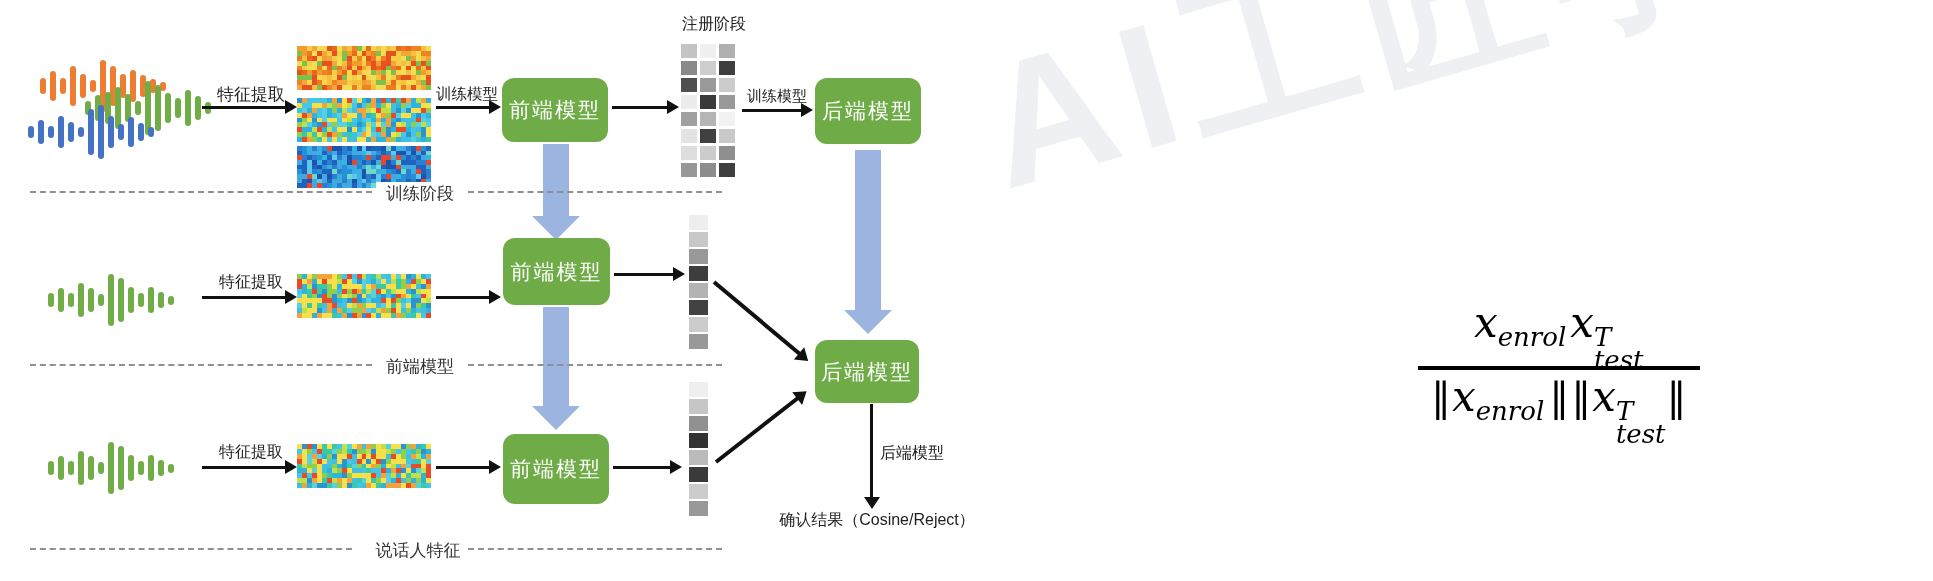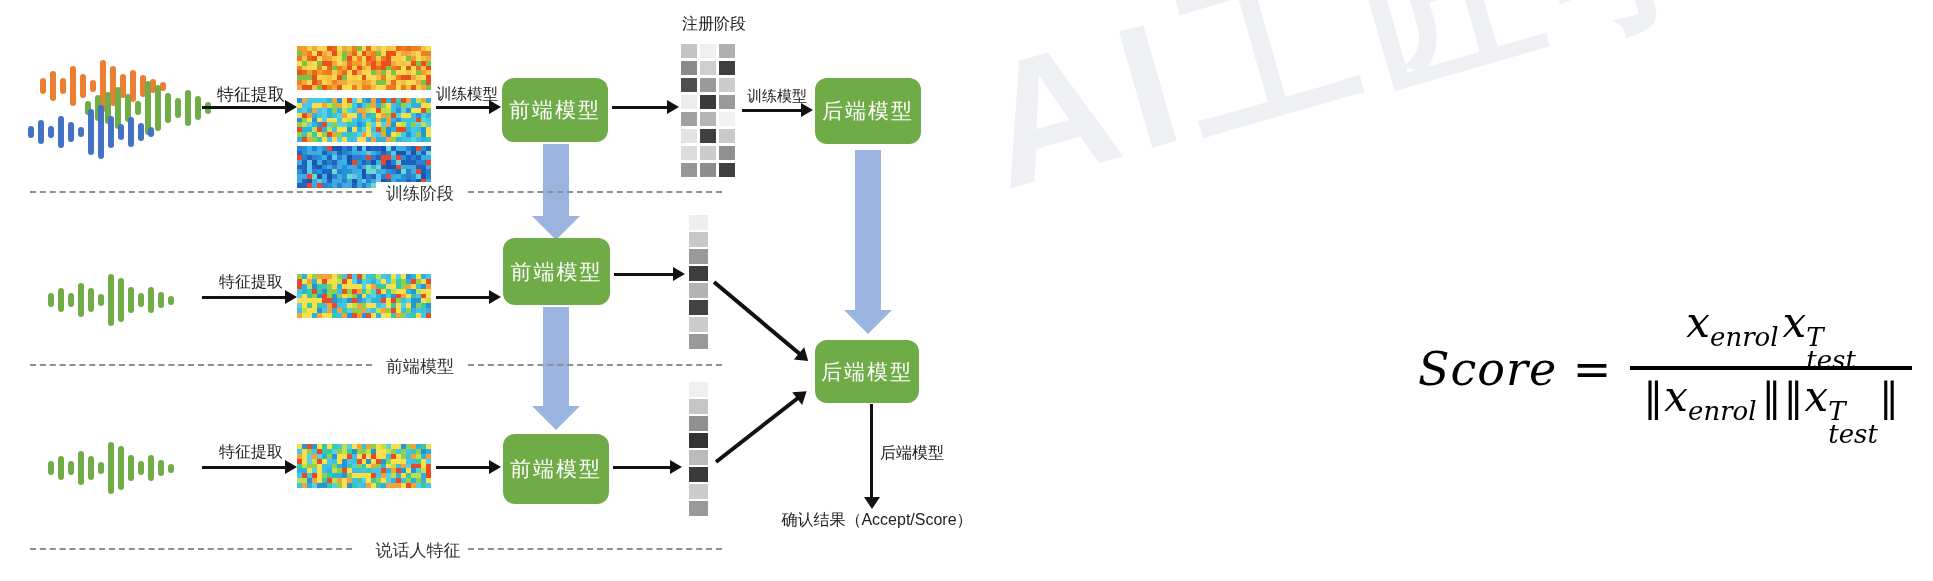--- a/index.html
+++ b/index.html
@@ -1467,29 +1467,28 @@
       <div style="width: 19px; height: 15px; background: rgb(153, 153, 153);"></div>
     </div>
 
   <div class="gbox" style="left:815px;top:340px;width:104px;height:63px;">后端模型</div>
 
   <div class="dline" style="left:714px;top:280px;width:112px;transform:rotate(40deg);"></div>
   <div class="dline" style="left:716px;top:460px;width:104px;transform:rotate(-38deg);"></div>
 
   <div class="varrow" style="left:870px;top:404px;height:94px;"></div>
   <div class="lbl" style="left:880px;top:443px;font-size:16px;text-align:left;">后端模型</div>
-  <div class="lbl" style="left:772px;top:510px;width:210px;font-size:16px;">确认结果（Accept/Score）</div>
+  <div class="lbl" style="left:772px;top:510px;width:210px;font-size:16px;">确认结果（Cosine/Reject）</div>
 
   <div class="divseg" style="left:30px;top:548px;width:322px;"></div>
   <div class="phase" style="left:370px;top:539px;width:96px;">说话人特征</div>
   <div class="divseg" style="left:468px;top:548px;width:254px;"></div>
 
 
   <div class="formula" style="left:1418px;top:300px;">
-    <span class="f-lhs">Score =</span>
     <span class="frac">
       <span class="fnum">
         <span>x</span>
           <span class="fsub">enrol</span>
           <span>x</span>
           <span class="fstack">
             <span>T</span>
             <span>test</span>
           </span>
       </span>

